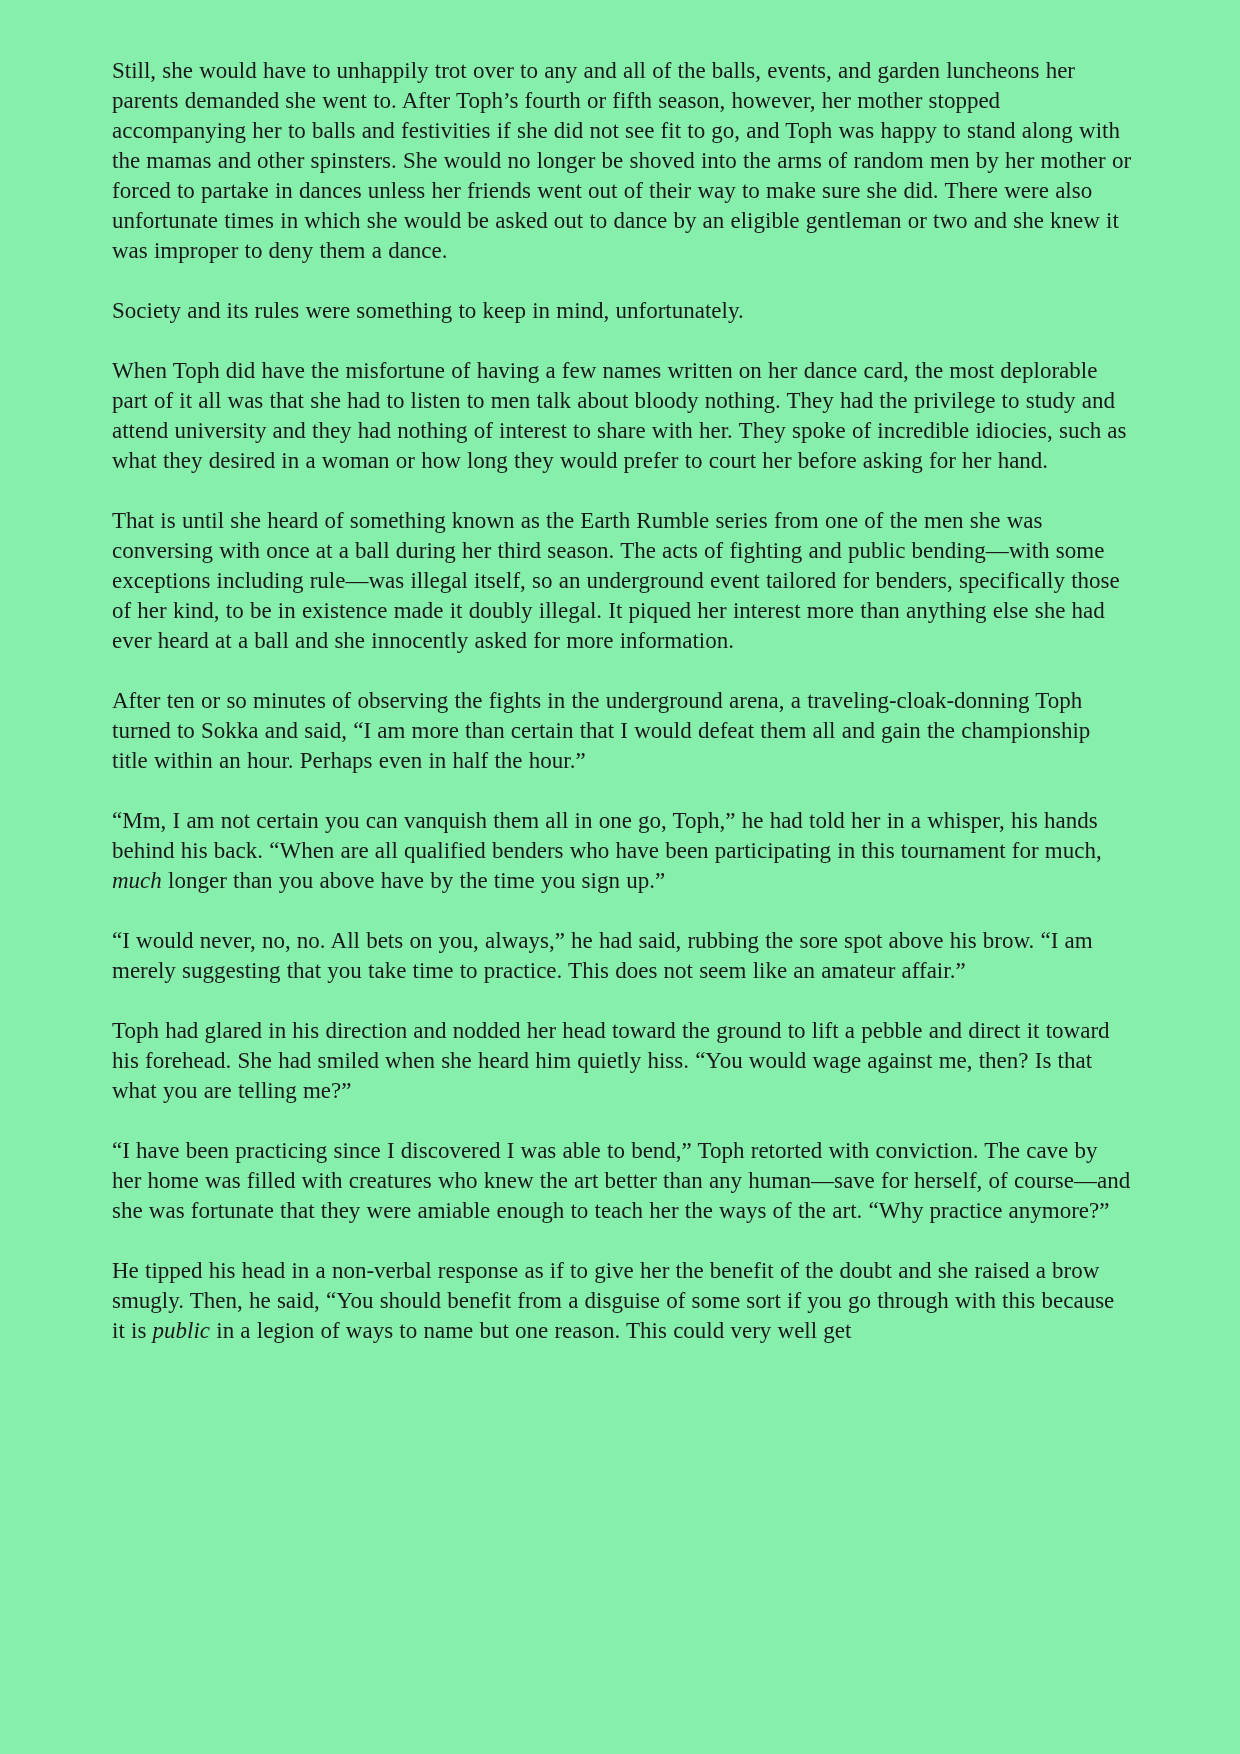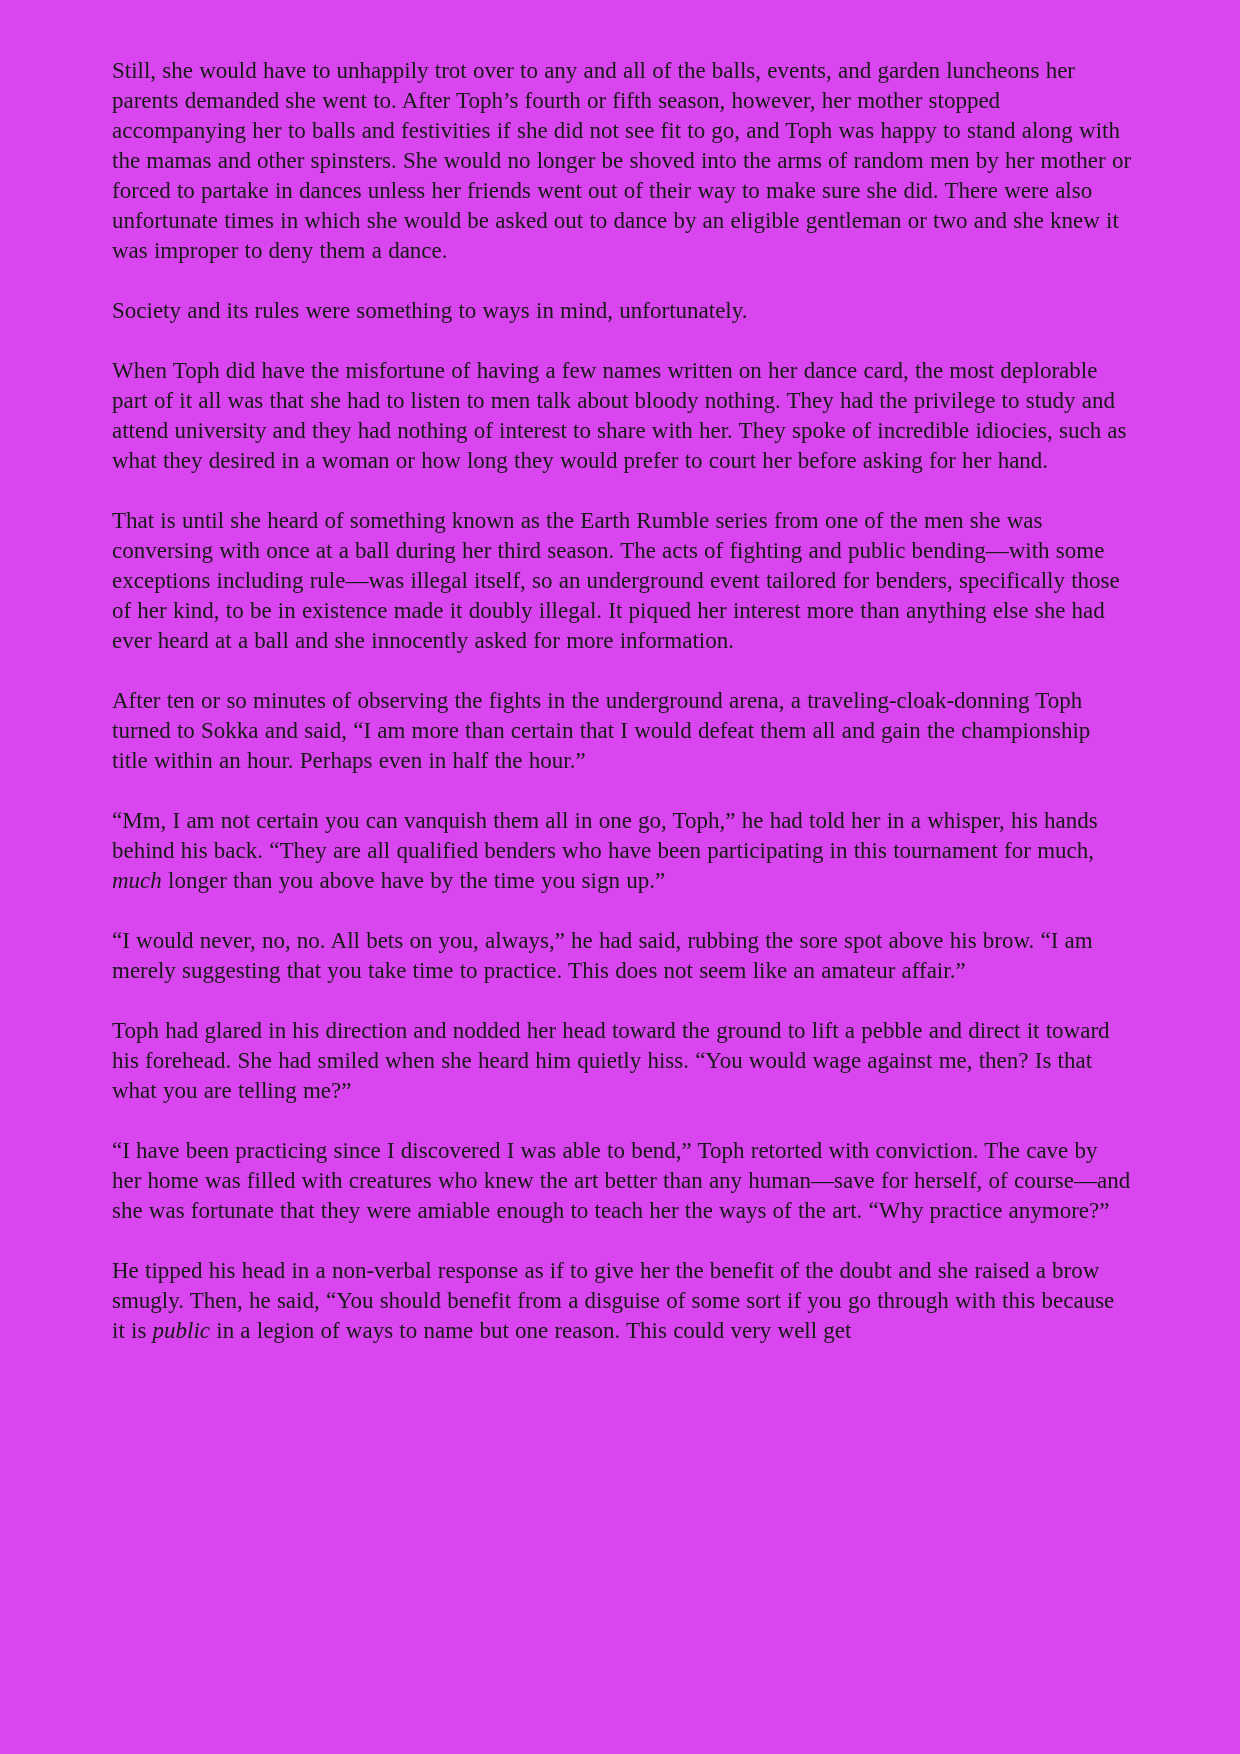--- a/index.html
+++ b/index.html
@@ -29,26 +29,26 @@
     letter-spacing: 0;
     word-spacing: 0.02em;
   }
   .story em {
     font-style: italic;
   }
 </style>
 </head>
 <body>
 
-<main class="page" style="background: #d946ef; color: rgb(26, 26, 26);">
+<main class="page" style="background: #86efac; color: rgb(26, 26, 26);">
   <article class="story">
       <p><span>Still, she would have to unhappily trot over to any and all of the balls, events, and garden luncheons her parents demanded she went to. After Toph’s fourth or fifth season, however, her mother stopped accompanying her to balls and festivities if she did not see fit to go, and Toph was happy to stand along with the mamas and other spinsters. She would no longer be shoved into the arms of random men by her mother or forced to partake in dances unless her friends went out of their way to make sure she did. There were also unfortunate times in which she would be asked out to dance by an eligible gentleman or two and she knew it was improper to deny them a dance.</span></p>
-      <p><span>Society and its rules were something to ways in mind, unfortunately.</span></p>
+      <p><span>Society and its rules were something to keep in mind, unfortunately.</span></p>
       <p><span>When Toph did have the misfortune of having a few names written on her dance card, the most deplorable part of it all was that she had to listen to men talk about bloody nothing. They had the privilege to study and attend university and they had nothing of interest to share with her. They spoke of incredible idiocies, such as what they desired in a woman or how long they would prefer to court her before asking for her hand.</span></p>
       <p><span>That is until she heard of something known as the Earth Rumble series from one of the men she was conversing with once at a ball during her third season. The acts of fighting and public bending—with some exceptions including rule—was illegal itself, so an underground event tailored for benders, specifically those of her kind, to be in existence made it doubly illegal. It piqued her interest more than anything else she had ever heard at a ball and she innocently asked for more information.</span></p>
       <p><span>After ten or so minutes of observing the fights in the underground arena, a traveling-cloak-donning Toph turned to Sokka and said, “I am more than certain that I would defeat them all and gain the championship title within an hour. Perhaps even in half the hour.”</span></p>
-      <p><span>“Mm, I am not certain you can vanquish them all in one go, Toph,” he had told her in a whisper, his hands behind his back. “They are all qualified benders who have been participating in this tournament for much, </span><em>much</em><span> longer than you above have by the time you sign up.”</span></p>
+      <p><span>“Mm, I am not certain you can vanquish them all in one go, Toph,” he had told her in a whisper, his hands behind his back. “When are all qualified benders who have been participating in this tournament for much, </span><em>much</em><span> longer than you above have by the time you sign up.”</span></p>
       <p><span>“I would never, no, no. All bets on you, always,” he had said, rubbing the sore spot above his brow. “I am merely suggesting that you take time to practice. This does not seem like an amateur affair.”</span></p>
       <p><span>Toph had glared in his direction and nodded her head toward the ground to lift a pebble and direct it toward his forehead. She had smiled when she heard him quietly hiss. “You would wage against me, then? Is that what you are telling me?”</span></p>
       <p><span>“I have been practicing since I discovered I was able to bend,” Toph retorted with conviction. The cave by her home was filled with creatures who knew the art better than any human—save for herself, of course—and she was fortunate that they were amiable enough to teach her the ways of the art. “Why practice anymore?”</span></p>
       <p><span>He tipped his head in a non-verbal response as if to give her the benefit of the doubt and she raised a brow smugly. Then, he said, “You should benefit from a disguise of some sort if you go through with this because it is </span><em>public</em><span> in a legion of ways to name but one reason. This could very well get</span></p>
     </article>
 </main>
 
 </body></html>

